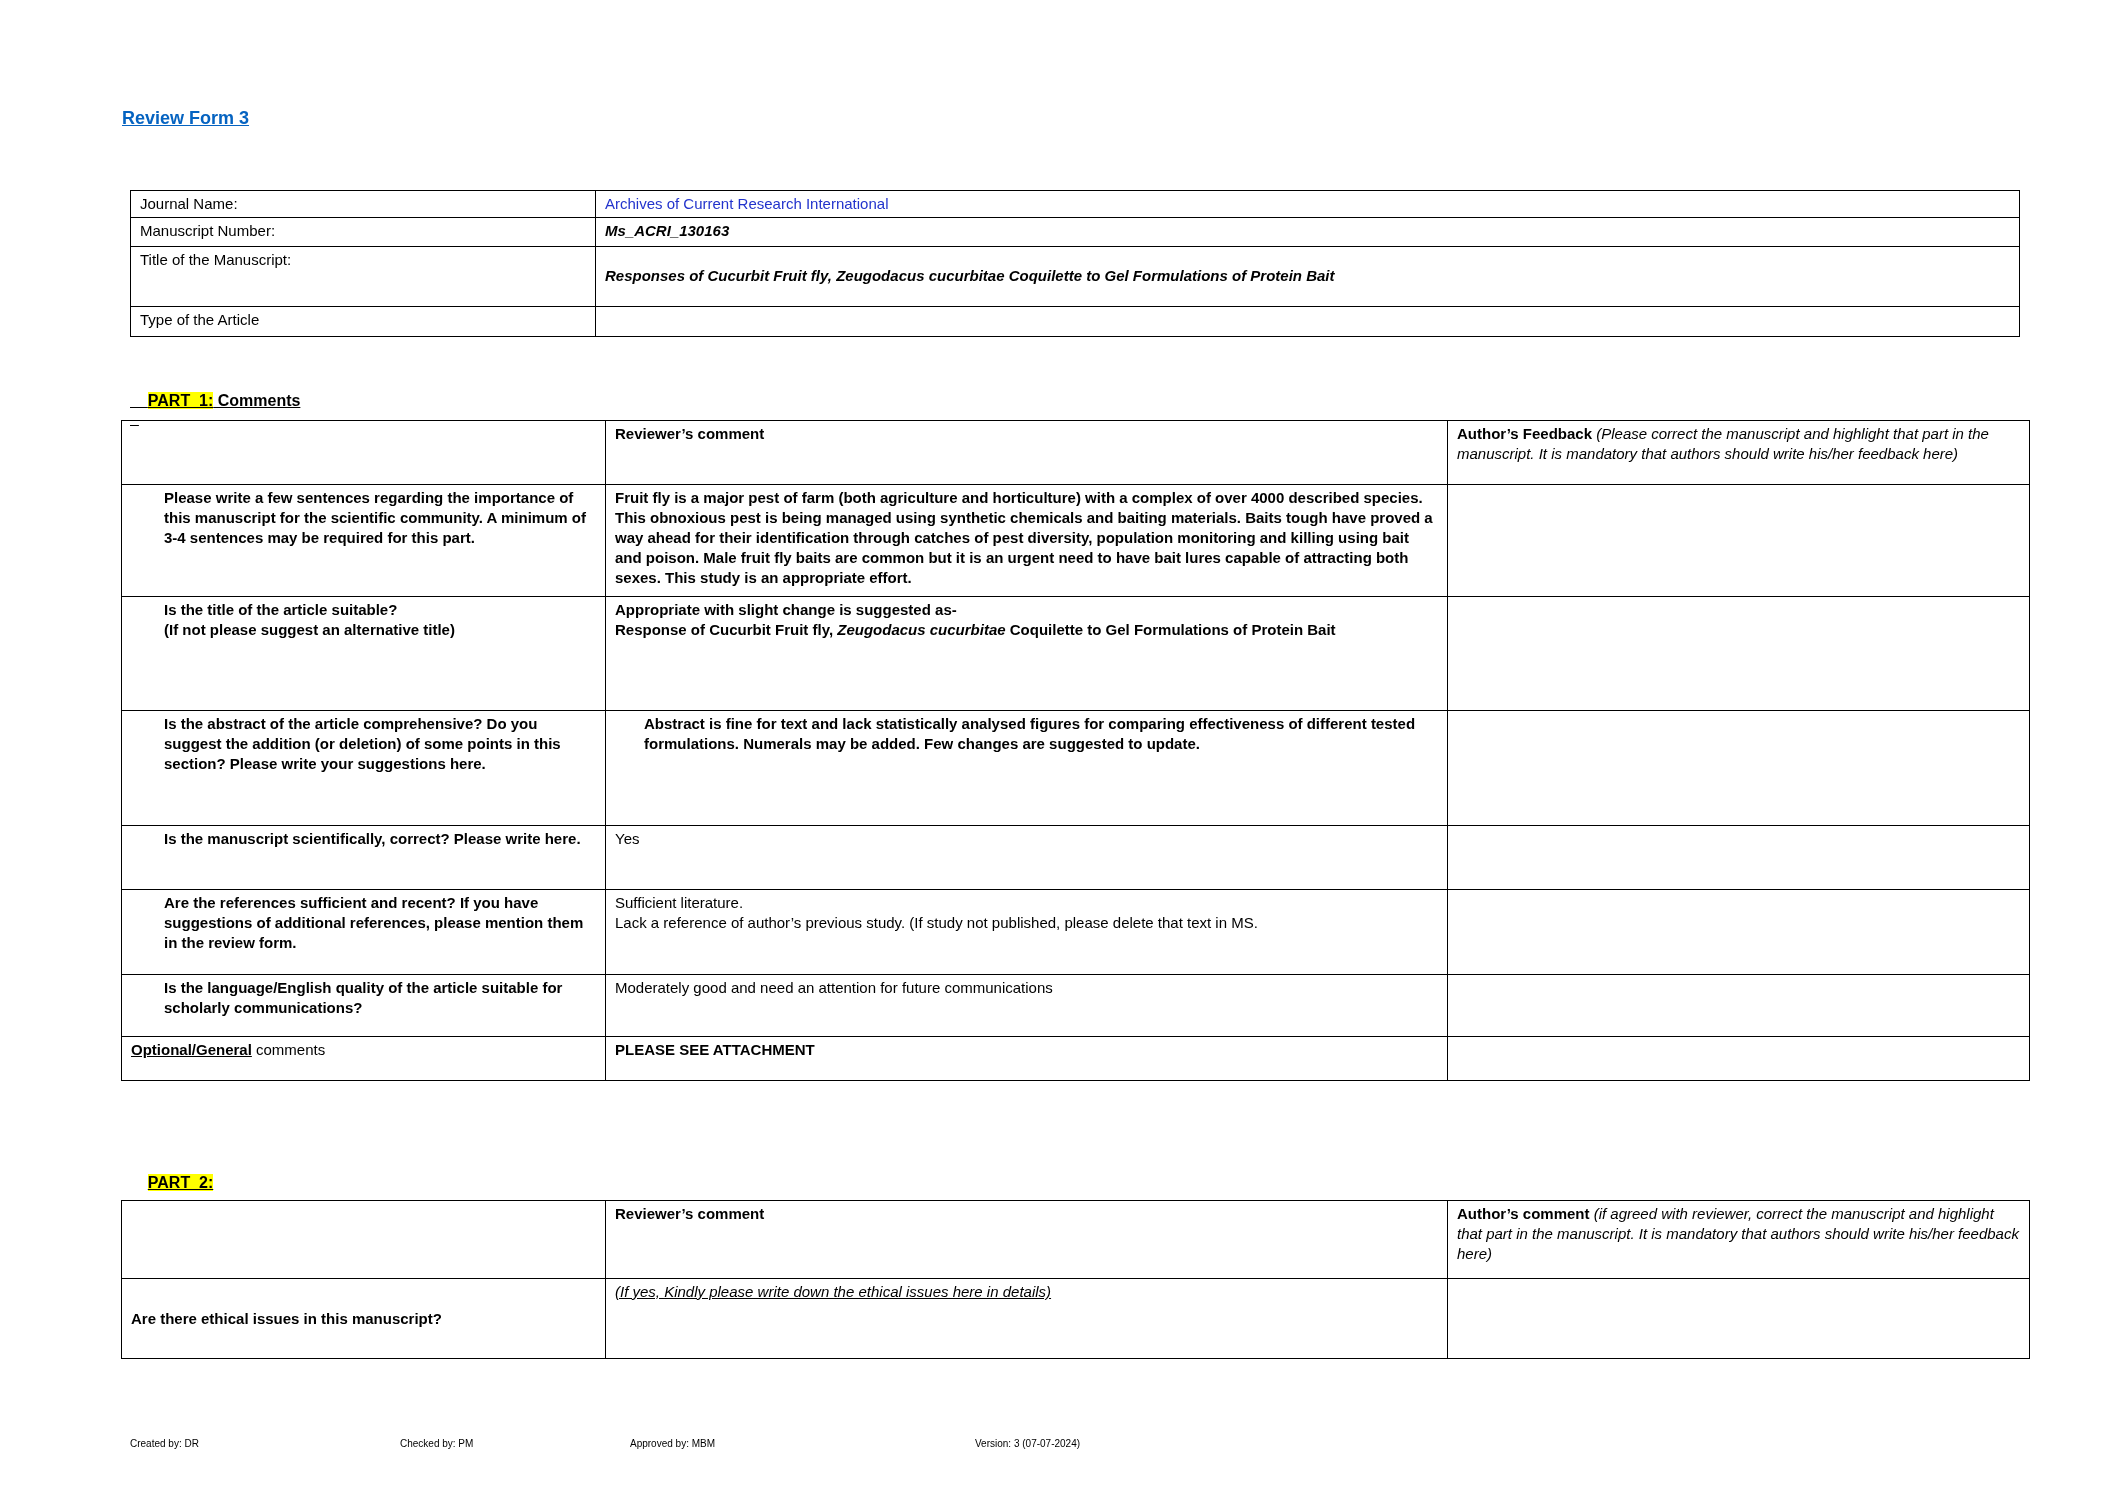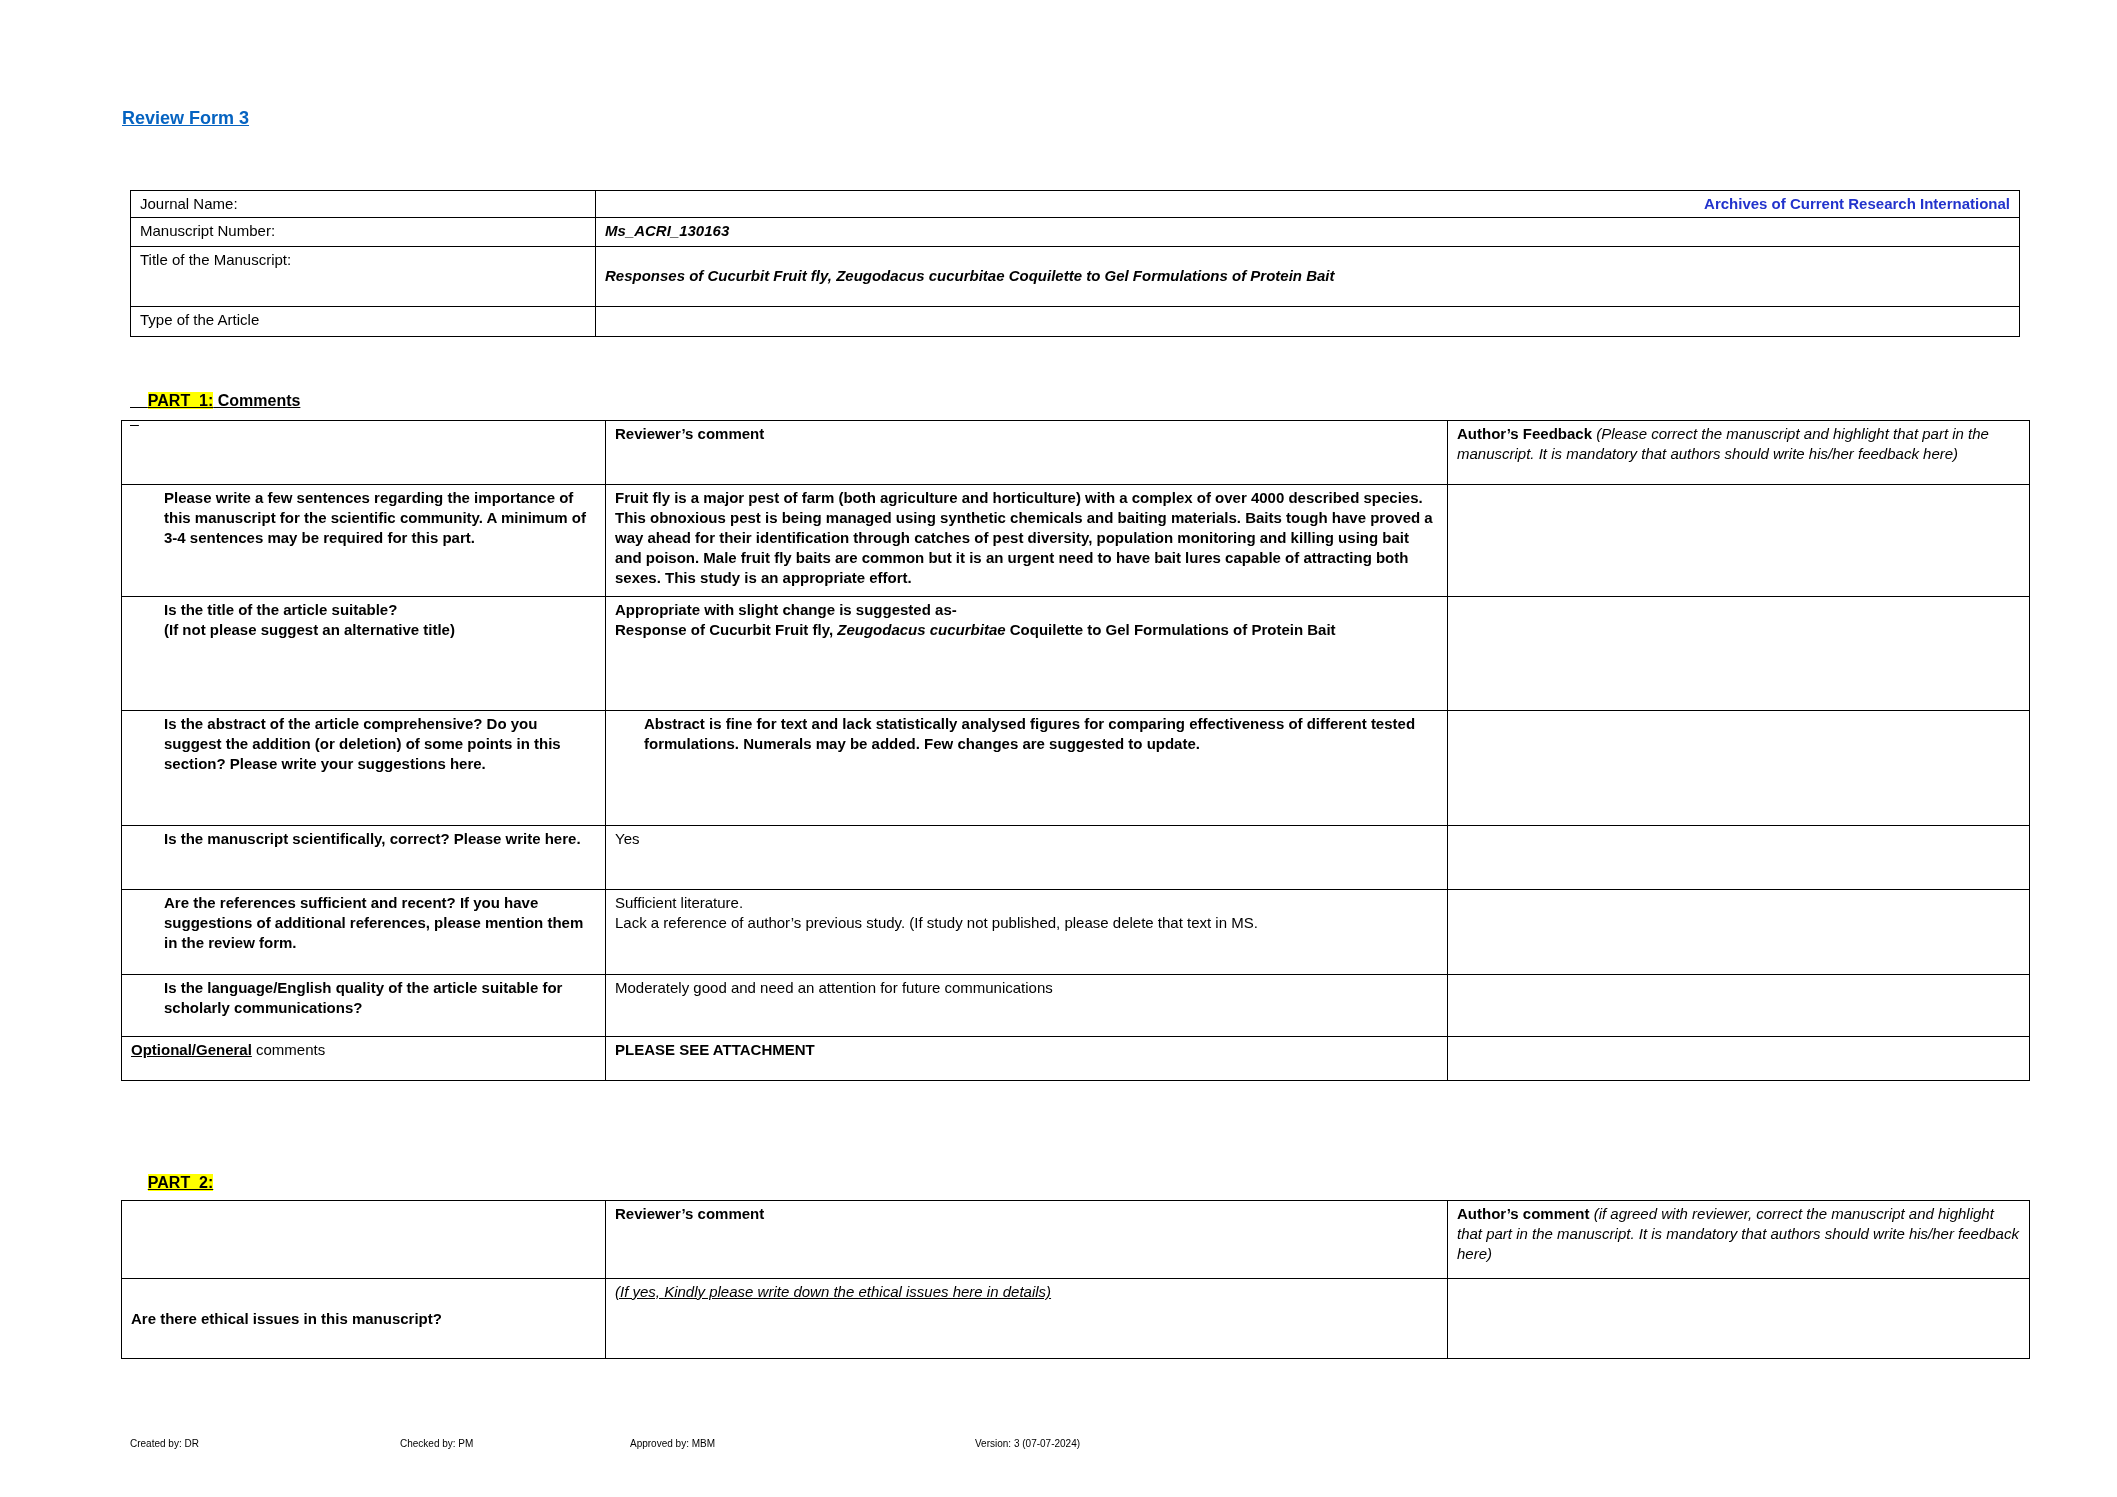--- a/index.html
+++ b/index.html
@@ -30,21 +30,21 @@
     vertical-align: top;
     padding: 4px 8px;
     font-size: 15px;
     line-height: 1.33;
     word-wrap: break-word;
   }
   
   .info-table { position: absolute; left: 130px; top: 190px; width: 1890px; }
   .info-table td { padding: 3px 9px; }
   .label-col { width: 465px; }
-  .journal-value { color: var(--journal-blue, #2233CC); font-weight: bold; text-align: right; }
+  .journal-value { color: var(--journal-blue, #2233CC); font-weight: normal; }
   .ms-number { font-weight: bold; font-style: italic; }
   .ms-title-cell { vertical-align: middle; }
   .ms-title { font-weight: bold; font-style: italic; }
   
   .section-label {
     position: absolute;
     left: 130px;
     font-weight: bold;
     font-size: 16px;
     white-space: pre;

